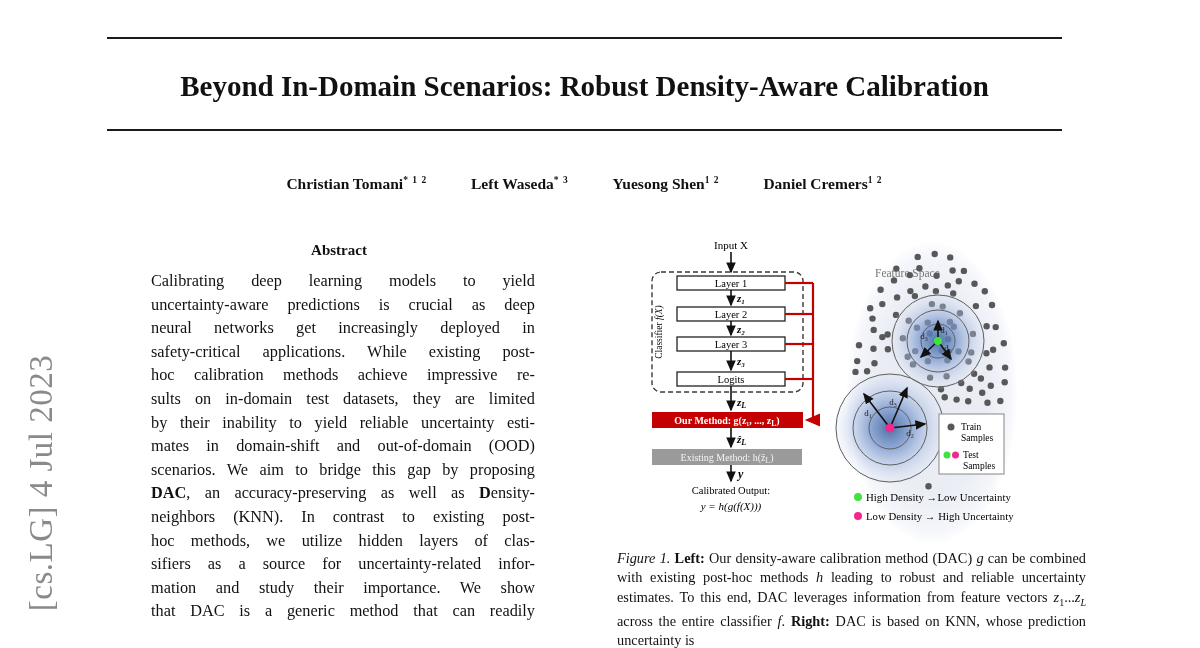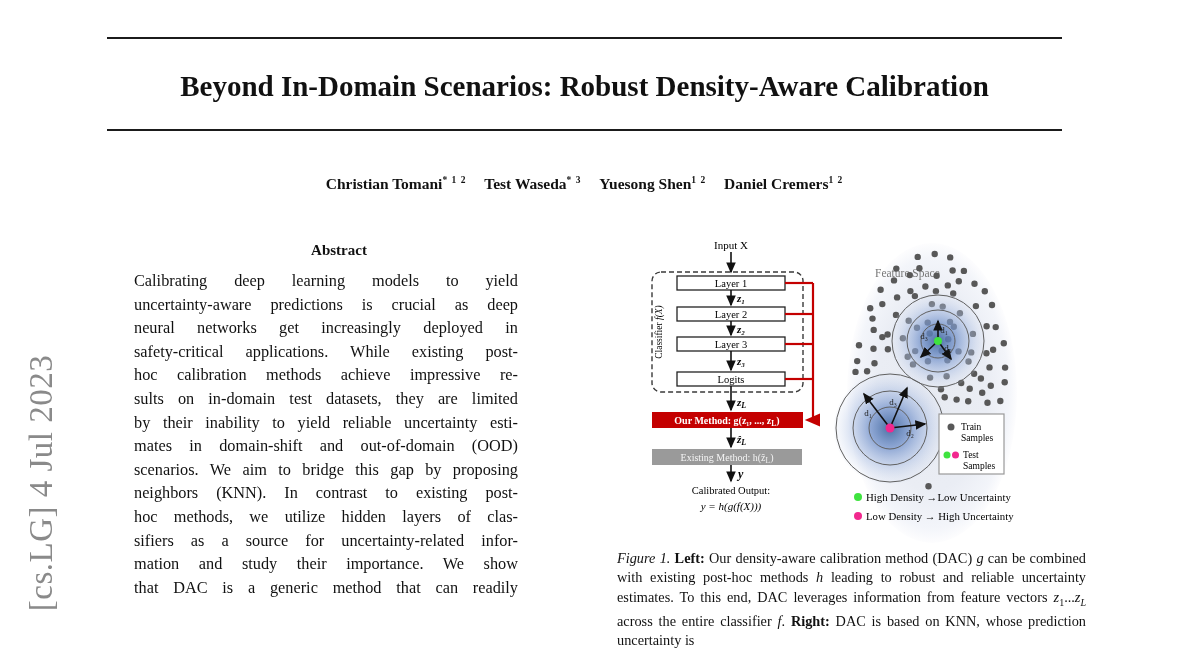--- a/index.html
+++ b/index.html
@@ -7,25 +7,25 @@
         font-family:"Liberation Serif",serif;color:#111;}
   .rule{position:absolute;left:107px;width:955px;height:2px;background:#1b1b1b;}
   .rule-top{top:37px;}
   .rule-mid{top:129px;}
   .arxiv-watermark{position:absolute;left:41px;top:483px;transform:translate(-50%,-50%) rotate(-90deg);
         white-space:nowrap;font-size:33px;color:#8a8a8a;letter-spacing:.5px;}
   .paper-title{position:absolute;left:107px;top:70px;width:955px;text-align:center;
         font-size:29px;font-weight:bold;}
   .authors{position:absolute;left:107px;top:175px;width:955px;text-align:center;
         font-size:15.5px;font-weight:bold;}
-  .author{margin:0 7px;}
+  .author{margin:0 20px;}
   .author sup{font-size:9.5px;font-weight:bold;letter-spacing:1px;}
   .abstract-head{position:absolute;left:147px;top:242px;width:384px;text-align:center;
         font-size:15px;font-weight:bold;}
-  .abstract{position:absolute;left:134px;top:269px;width:384px;font-size:16.3px;}
+  .abstract{position:absolute;left:151px;top:269px;width:384px;font-size:16.3px;}
   .abs-line{height:23.6px;line-height:23.6px;text-align:justify;text-align-last:justify;overflow:hidden;}
   .figure{position:absolute;left:617px;top:238px;width:470px;height:312px;}
   svg{font-family:"Liberation Serif",serif;}
   .caption{position:absolute;left:617px;top:549px;width:469px;font-size:14.3px;
         line-height:19.3px;text-align:justify;}
   .caption sub{font-size:.7em;}
 </style>
 </head>
 <body>
 
@@ -34,37 +34,38 @@
   <div class="arxiv-watermark">[cs.LG]  4 Jul 2023</div>
 
   <div class="rule rule-top"></div>
 
   <div class="paper-title">Beyond In-Domain Scenarios: Robust Density-Aware Calibration</div>
 
   <div class="rule rule-mid"></div>
 
   <div class="authors">
     <span class="author"><span>Christian Tomani</span><sup>* 1 2</sup></span>
-    <span class="author"><span>Test Waseda</span><sup>* 3</sup></span>
+    <span class="author"><span>Left Waseda</span><sup>* 3</sup></span>
     <span class="author"><span>Yuesong Shen</span><sup>1 2</sup></span>
     <span class="author"><span>Daniel Cremers</span><sup>1 2</sup></span>
   </div>
 
   <div class="abstract-head">Abstract</div>
 
   <div class="abstract" id="abstract-lines">
       <div class="abs-line"><span>Calibrating deep learning models to yield</span></div>
       <div class="abs-line"><span>uncertainty-aware predictions is crucial as deep</span></div>
       <div class="abs-line"><span>neural networks get increasingly deployed in</span></div>
       <div class="abs-line"><span>safety-critical applications. While existing post-</span></div>
       <div class="abs-line"><span>hoc calibration methods achieve impressive re-</span></div>
       <div class="abs-line"><span>sults on in-domain test datasets, they are limited</span></div>
       <div class="abs-line"><span>by their inability to yield reliable uncertainty esti-</span></div>
       <div class="abs-line"><span>mates in domain-shift and out-of-domain (OOD)</span></div>
       <div class="abs-line"><span>scenarios. We aim to bridge this gap by proposing</span></div>
+      <div class="abs-line"><span style="font-weight: bold;">DAC</span><span>, an accuracy-preserving as well as </span><span style="font-weight: bold;">D</span><span>ensity-</span></div>
       <div class="abs-line"><span>neighbors (KNN). In contrast to existing post-</span></div>
       <div class="abs-line"><span>hoc methods, we utilize hidden layers of clas-</span></div>
       <div class="abs-line"><span>sifiers as a source for uncertainty-related infor-</span></div>
       <div class="abs-line"><span>mation and study their importance. We show</span></div>
       <div class="abs-line"><span>that DAC is a generic method that can readily</span></div>
     </div>
 
   <div class="figure">
     <svg width="470" height="312" viewBox="0 0 470 312">
       <defs>

